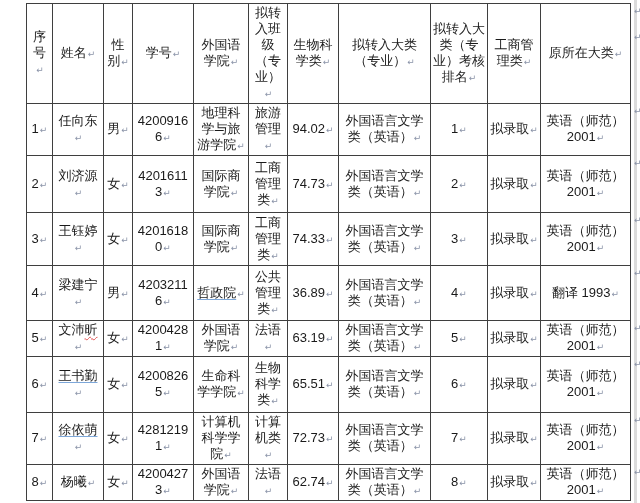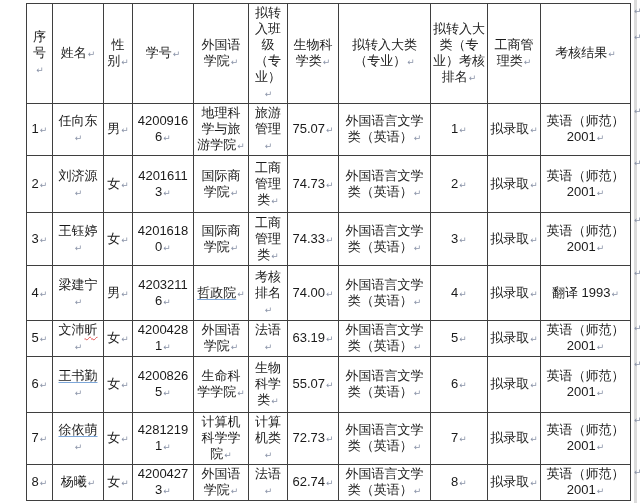--- a/index.html
+++ b/index.html
@@ -83,32 +83,32 @@
           <th><span>序号</span><span class="cell-mark">↵</span></th>
           <th><span>姓名</span><span class="cell-mark">↵</span></th>
           <th><span>性别</span><span class="cell-mark">↵</span></th>
           <th><span>学号</span><span class="cell-mark">↵</span></th>
           <th><span>外国语学院</span><span class="cell-mark">↵</span></th>
           <th><span>拟转入班级（专业）</span><span class="cell-mark">↵</span></th>
           <th><span>生物科学类</span><span class="cell-mark">↵</span></th>
           <th><span>拟转入大类（专业）</span><span class="cell-mark">↵</span></th>
           <th><span>拟转入大类（专业）考核排名</span><span class="cell-mark">↵</span></th>
           <th><span>工商管理类</span><span class="cell-mark">↵</span></th>
-          <th><span>考核结果</span><span class="cell-mark">↵</span></th>
+          <th><span>原所在大类</span><span class="cell-mark">↵</span></th>
         </tr>
       </thead>
     <tbody>
         <tr>
           <td><span>1</span><span class="cell-mark">↵</span></td>
           <td><span>任向东</span><span class="cell-mark">↵</span></td>
           <td><span>男</span><span class="cell-mark">↵</span></td>
           <td><span>42009166</span><span class="cell-mark">↵</span></td>
           <td><span>地理科学与旅游学院</span><span class="cell-mark">↵</span></td>
           <td><span>旅游管理</span><span class="cell-mark">↵</span></td>
-          <td><span>75.07</span><span class="cell-mark">↵</span></td>
+          <td><span>94.02</span><span class="cell-mark">↵</span></td>
           <td><span>外国语言文学类（英语）</span><span class="cell-mark">↵</span></td>
           <td><span>1</span><span class="cell-mark">↵</span></td>
           <td><span>拟录取</span><span class="cell-mark">↵</span></td>
           <td><span>英语（师范）2001</span><span class="cell-mark">↵</span></td>
         </tr>
         <tr>
           <td><span>2</span><span class="cell-mark">↵</span></td>
           <td><span>刘济源</span><span class="cell-mark">↵</span></td>
           <td><span>女</span><span class="cell-mark">↵</span></td>
           <td><span>42016113</span><span class="cell-mark">↵</span></td>
@@ -132,22 +132,22 @@
           <td><span>3</span><span class="cell-mark">↵</span></td>
           <td><span>拟录取</span><span class="cell-mark">↵</span></td>
           <td><span>英语（师范）2001</span><span class="cell-mark">↵</span></td>
         </tr>
         <tr>
           <td><span>4</span><span class="cell-mark">↵</span></td>
           <td><span>梁建宁</span><span class="cell-mark">↵</span></td>
           <td><span>男</span><span class="cell-mark">↵</span></td>
           <td><span>42032116</span><span class="cell-mark">↵</span></td>
           <td><span class="blue-underline">哲政院</span><span class="cell-mark">↵</span></td>
-          <td><span>考核排名</span><span class="cell-mark">↵</span></td>
-          <td><span>74.00</span><span class="cell-mark">↵</span></td>
+          <td><span>公共管理类</span><span class="cell-mark">↵</span></td>
+          <td><span>36.89</span><span class="cell-mark">↵</span></td>
           <td><span>外国语言文学类（英语）</span><span class="cell-mark">↵</span></td>
           <td><span>4</span><span class="cell-mark">↵</span></td>
           <td><span>拟录取</span><span class="cell-mark">↵</span></td>
           <td><span>翻译 1993</span><span class="cell-mark">↵</span></td>
         </tr>
         <tr>
           <td><span>5</span><span class="cell-mark">↵</span></td>
           <td><span>文沛<span class="red-wavy">昕</span></span><span class="cell-mark">↵</span></td>
           <td><span>女</span><span class="cell-mark">↵</span></td>
           <td><span>42004281</span><span class="cell-mark">↵</span></td>
@@ -159,21 +159,21 @@
           <td><span>拟录取</span><span class="cell-mark">↵</span></td>
           <td><span>英语（师范）2001</span><span class="cell-mark">↵</span></td>
         </tr>
         <tr>
           <td><span>6</span><span class="cell-mark">↵</span></td>
           <td><span class="blue-underline">王书勤</span><span class="cell-mark">↵</span></td>
           <td><span>女</span><span class="cell-mark">↵</span></td>
           <td><span>42008265</span><span class="cell-mark">↵</span></td>
           <td><span>生命科学学院</span><span class="cell-mark">↵</span></td>
           <td><span>生物科学类</span><span class="cell-mark">↵</span></td>
-          <td><span>55.07</span><span class="cell-mark">↵</span></td>
+          <td><span>65.51</span><span class="cell-mark">↵</span></td>
           <td><span>外国语言文学类（英语）</span><span class="cell-mark">↵</span></td>
           <td><span>6</span><span class="cell-mark">↵</span></td>
           <td><span>拟录取</span><span class="cell-mark">↵</span></td>
           <td><span>英语（师范）2001</span><span class="cell-mark">↵</span></td>
         </tr>
         <tr>
           <td><span>7</span><span class="cell-mark">↵</span></td>
           <td><span class="blue-underline">徐依萌</span><span class="cell-mark">↵</span></td>
           <td><span>女</span><span class="cell-mark">↵</span></td>
           <td><span>42812191</span><span class="cell-mark">↵</span></td>

